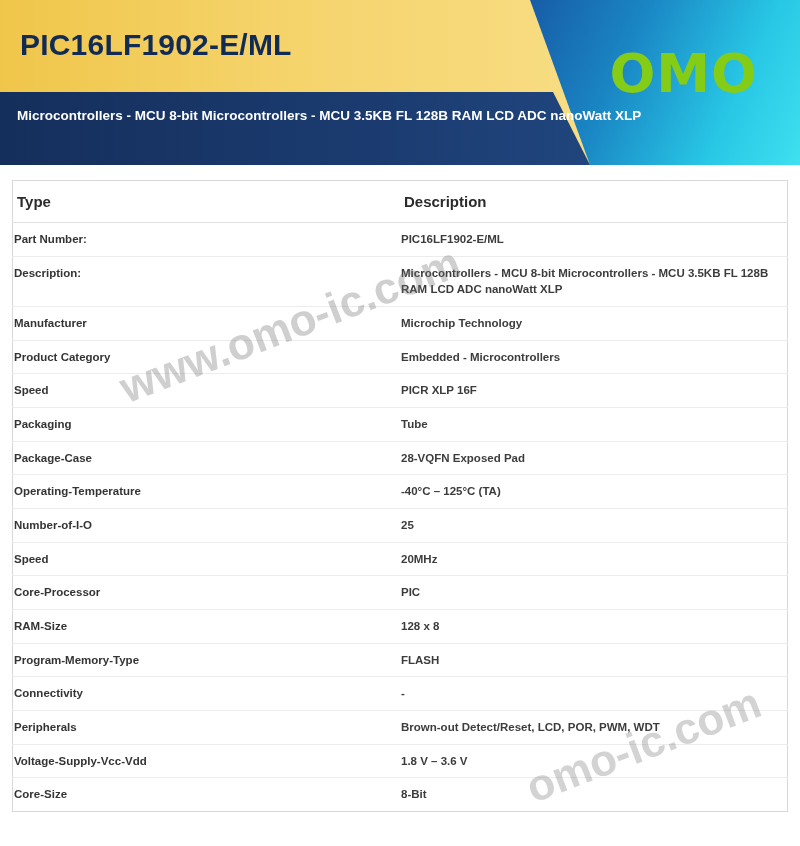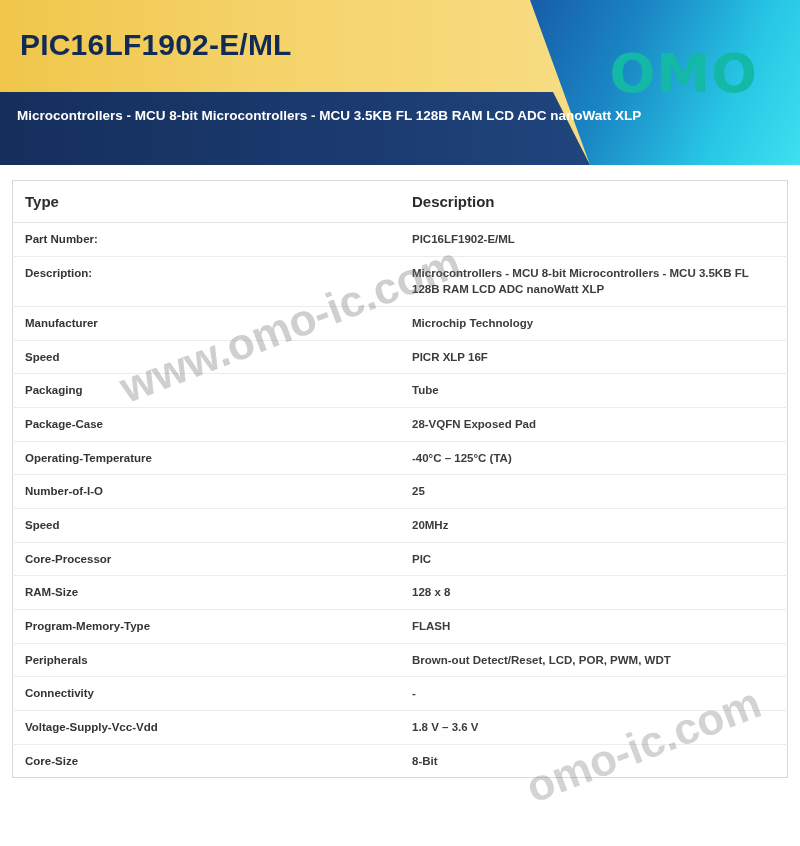--- a/index.html
+++ b/index.html
@@ -69,21 +69,21 @@
     font-weight: bold;
     color: #ffffff;
     white-space: nowrap;
     overflow: hidden;
   }
   .hdr-logo {
     position: absolute;
     right: 42px; top: 42px;
     font-size: 54px;
     font-weight: 700;
-    color: #14b8a6;
+    color: #84cc16;
     letter-spacing: 1px;
     font-family: "DejaVu Sans", sans-serif;
   }
 
   
   .table-wrap {
     position: absolute;
     left: 12px; top: 180px;
     width: 776px;
   }
@@ -92,29 +92,29 @@
     border-collapse: collapse;
     border: 1px solid #d8d8d8;
     background: #ffffff;
     table-layout: fixed;
   }
   table.spec th {
     text-align: left;
     font-size: 15px;
     font-weight: bold;
     color: #2b2b2b;
-    padding: 12px 12px;
+    padding: 12px 4px;
     background: #ffffff;
     border-bottom: 1px solid #e2e2e2;
   }
   table.spec td {
     font-size: 11.5px;
     font-weight: bold;
     color: #3a3a3a;
-    padding: 8px 12px;
+    padding: 8px 1px;
     border-bottom: 1px solid #ececec;
     vertical-align: top;
     line-height: 1.45;
   }
   table.spec td.key { width: 228px; color: #343434; }
   table.spec td.val { color: #3c3c3c; }
   table.spec tr:last-child td { border-bottom: none; }
 
   
   .wm {
@@ -168,20 +168,24 @@
           </tr>
         <tr>
             <td class="key">Description:</td>
             <td class="val">Microcontrollers - MCU 8-bit Microcontrollers - MCU 3.5KB FL 128B RAM LCD ADC nanoWatt XLP</td>
           </tr>
         <tr>
             <td class="key">Manufacturer</td>
             <td class="val">Microchip Technology</td>
           </tr>
         <tr>
+            <td class="key">Product Category</td>
+            <td class="val">Embedded - Microcontrollers</td>
+          </tr>
+        <tr>
             <td class="key">Speed</td>
             <td class="val">PICR XLP 16F</td>
           </tr>
         <tr>
             <td class="key">Packaging</td>
             <td class="val">Tube</td>
           </tr>
         <tr>
             <td class="key">Package-Case</td>
             <td class="val">28-VQFN Exposed Pad</td>
@@ -204,26 +208,26 @@
           </tr>
         <tr>
             <td class="key">RAM-Size</td>
             <td class="val">128 x 8</td>
           </tr>
         <tr>
             <td class="key">Program-Memory-Type</td>
             <td class="val">FLASH</td>
           </tr>
         <tr>
+            <td class="key">Connectivity</td>
+            <td class="val">-</td>
+          </tr>
+        <tr>
             <td class="key">Peripherals</td>
             <td class="val">Brown-out Detect/Reset, LCD, POR, PWM, WDT</td>
-          </tr>
-        <tr>
-            <td class="key">Connectivity</td>
-            <td class="val">-</td>
           </tr>
         <tr>
             <td class="key">Voltage-Supply-Vcc-Vdd</td>
             <td class="val">1.8 V – 3.6 V</td>
           </tr>
         <tr>
             <td class="key">Core-Size</td>
             <td class="val">8-Bit</td>
           </tr>
 

